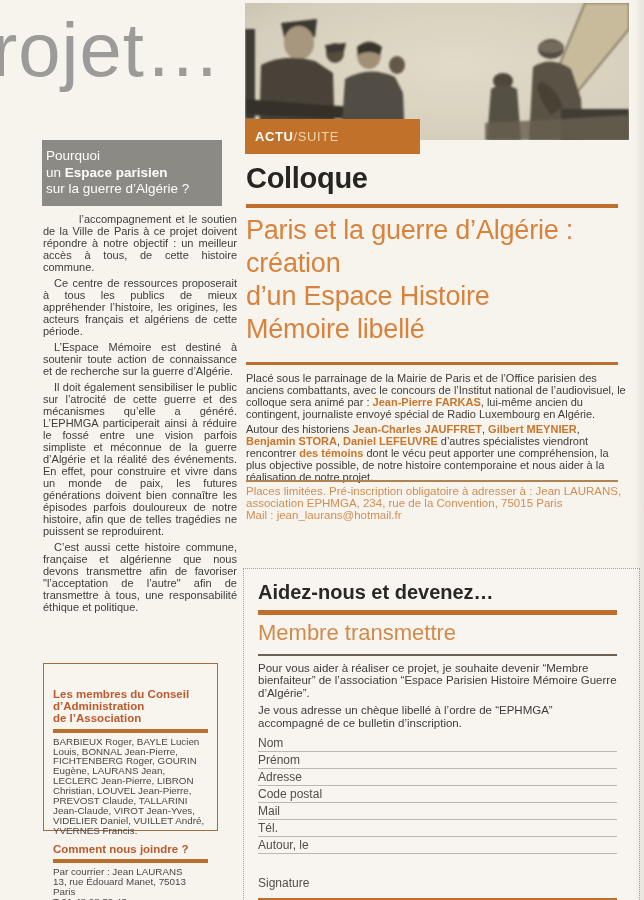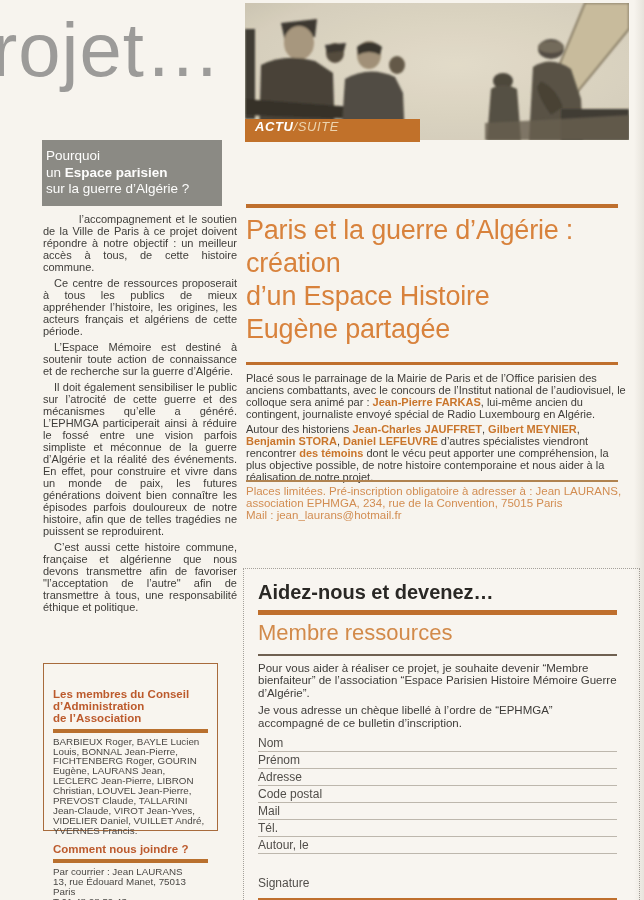--- a/index.html
+++ b/index.html
@@ -27,23 +27,23 @@
   .members-box{position:absolute; left:43px; top:663px; width:175px; height:168px;
     border:1px solid #a86b3c; box-sizing:border-box; padding:24px 9px 6px 9px; background:#f8f5ef;}
   .members-title{color:#bc5a2c; font-weight:bold; font-size:11.5px; line-height:12.2px; white-space:pre-line;}
   .orange-rule-s{height:4px; background:#b9702e; margin:4px 0;}
   .members-names{font-size:9.8px; line-height:9.9px; color:#4a4845;}
   .contact-title{margin-top:7px; color:#bc5a2c; font-weight:bold; font-size:11.5px;}
   .contact-text{font-size:9.8px; line-height:10.2px; color:#4a4845; white-space:pre-line;}
 
   
   .photo{position:absolute; left:245px; top:3px; width:384px; height:137px; overflow:hidden; background:#d8d1c1;}
-  .actu-band{position:absolute; left:245px; top:119px; width:175px; height:23px;
-    background:#c1712a; display:flex; align-items:flex-start; padding-left:10px; box-sizing:border-box;
-    font-size:13px; letter-spacing:.6px;font-style:italic;}
+  .actu-band{position:absolute; left:245px; top:119px; width:175px; height:35px;
+    background:#c1712a; display:flex; align-items:center; padding-left:10px; box-sizing:border-box;
+    font-size:13px; letter-spacing:.6px;}
   .actu-band .bold{color:#ffffff; font-weight:bold;}
   .actu-band .light{color:#ecd3ae; font-weight:400;}
 
   .colloque-title{position:absolute; left:246px; top:162px; font-size:29px; font-weight:bold;
     color:#272522; letter-spacing:-.3px;}
   .rule-thick{position:absolute; left:246px; width:372px; height:4px; background:#bf6f2d;}
   .r1{top:204px;} .r2{top:362px; height:3px;}
   .headline{position:absolute; left:246px; top:214px; font-size:27px; line-height:33px;
     color:#d8823c; white-space:pre-line; letter-spacing:-.2px;}
 
@@ -158,40 +158,41 @@
       <polygon points="240,120 384,112 384,137 240,137" fill="#5f574a" opacity="0.8" filter="url(#soft)"></polygon>
       <rect width="384" height="137" fill="#c8b894" opacity="0.10"></rect>
     </svg>
   </div>
 
   <div class="actu-band">
     <span class="bold">ACTU</span>
       <span class="light">/SUITE</span>
   </div>
 
+  <div class="colloque-title">Colloque</div>
   <div class="rule-thick r1"></div>
   <div class="headline">Paris et la guerre d’Algérie :
 création
 d’un Espace Histoire
-Eugène partagée</div>
+Mémoire libellé</div>
   <div class="rule-thick r2"></div>
 
   <div class="intro">
     <p><span>Placé sous le parrainage de la Mairie de Paris et de l’Office parisien des anciens combattants, avec le concours de l’Institut national de l’audiovisuel, le colloque sera animé par : </span><span class="oname">Jean-Pierre FARKAS</span><span>, lui-même ancien du contingent, journaliste envoyé spécial de Radio Luxembourg en Algérie.</span></p>
     <p><span>Autour des historiens </span><span class="oname">Jean-Charles JAUFFRET</span><span>, </span><span class="oname">Gilbert MEYNIER</span><span>, </span><span class="oname">Benjamin STORA</span><span>, </span><span class="oname">Daniel LEFEUVRE</span><span> d’autres spécialistes viendront rencontrer </span><span class="oname">des témoins</span><span> dont le vécu peut apporter une compréhension, la plus objective possible, de notre histoire contemporaine et nous aider à la réalisation de notre projet.</span></p>
   </div>
   <div class="rule-thin2"></div>
   <div class="places-note">Places limitées. Pré-inscription obligatoire à adresser à : Jean LAURANS,
 association EPHMGA, 234, rue de la Convention, 75015 Paris
 Mail : jean_laurans@hotmail.fr</div>
 
   <div class="coupon">
     <div class="coupon-title">Aidez-nous et devenez…</div>
     <div class="coupon-rule"></div>
-    <div class="coupon-sub">Membre ressources</div>
+    <div class="coupon-sub">Membre transmettre</div>
     <div class="coupon-darkrule"></div>
     <div class="coupon-body">
       <p>Pour vous aider à réaliser ce projet, je souhaite devenir “Membre bienfaiteur” de l’association “Espace Parisien Histoire Mémoire Guerre d’Algérie”.</p>
       <p>Je vous adresse un chèque libellé à l’ordre de “EPHMGA” accompagné de ce bulletin d’inscription.</p>
     </div>
     <div class="form-rows">
       <div class="form-row">
           <span>Nom</span>
         </div>
       <div class="form-row">

